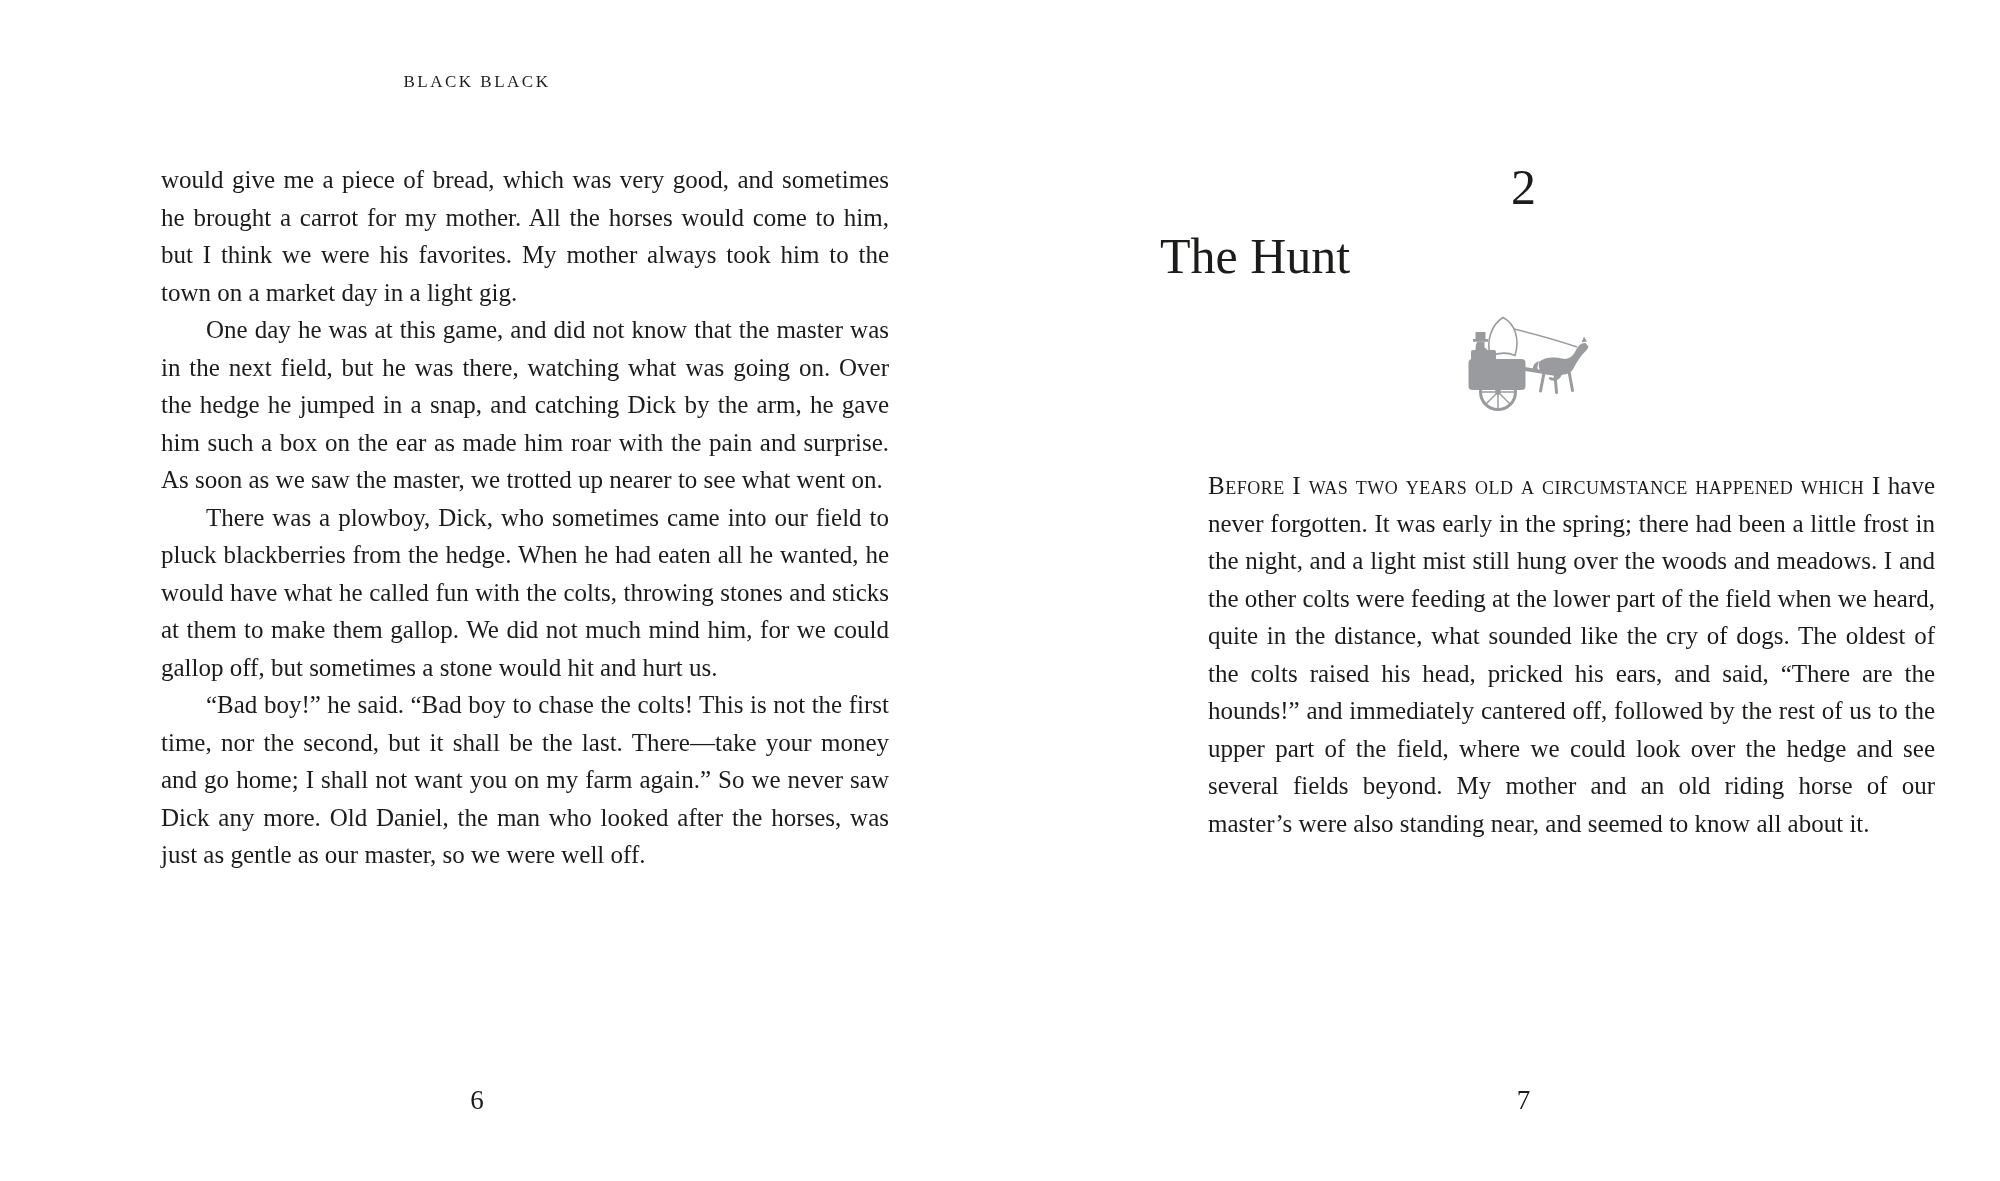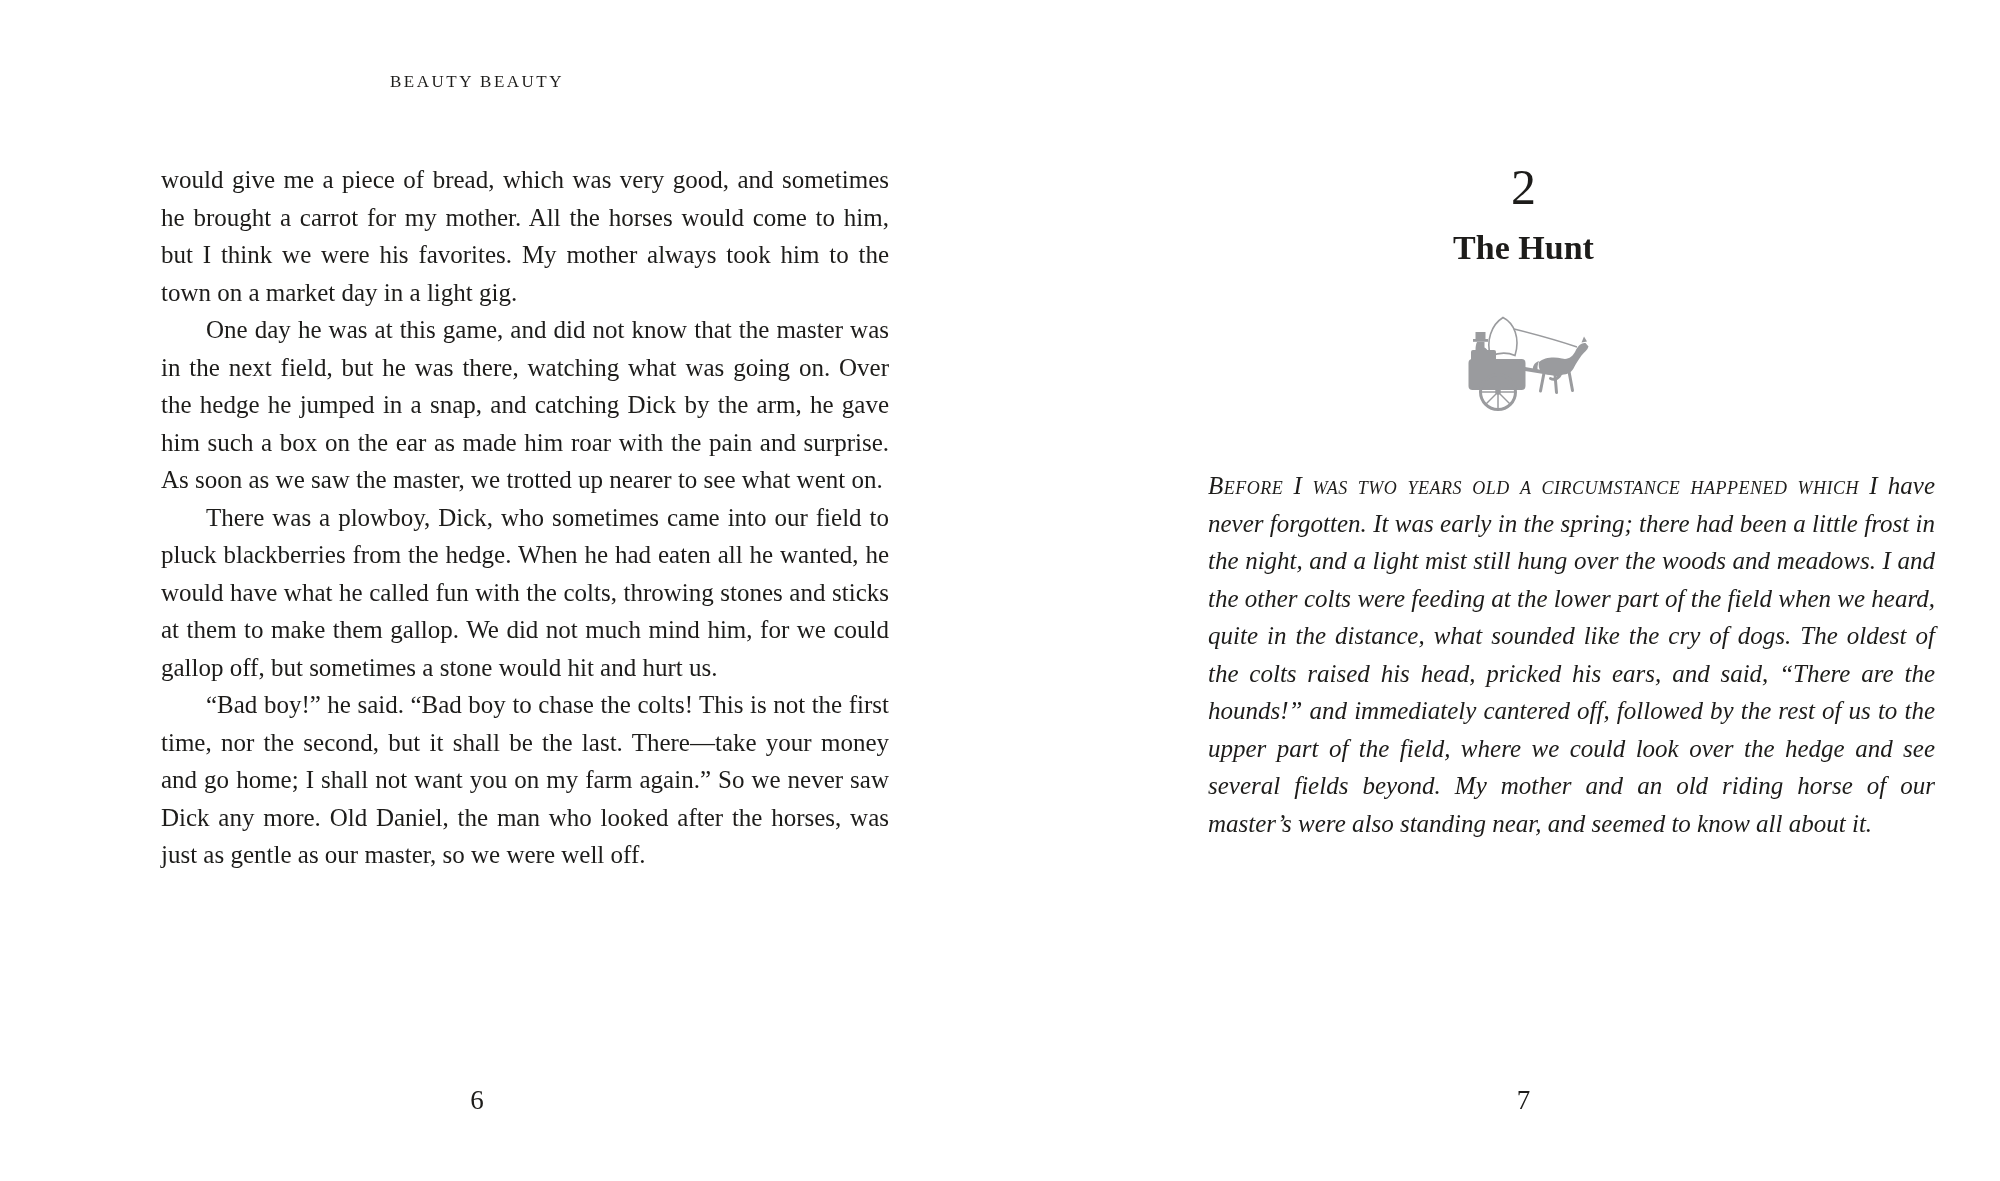--- a/index.html
+++ b/index.html
@@ -29,42 +29,41 @@
 
   .body-text {
     position: absolute; left: 0; width: 100%;
     font-size: 25px;
     line-height: 37.5px;
     text-align: justify;
     hyphens: none;
     margin-left: 48px;
   }
   .page-left  .body-text { top: 161px; }
-  .page-right .body-text { top: 467px; font-style: italic; }
+  .page-right .body-text { top: 467px; }
 
   .par { margin: 0; padding: 0; text-indent: 45px; }
   .par.no-indent { text-indent: 0; }
 
   .lead-in {
     font-variant: small-caps;
     letter-spacing: 0.5px;
   }
 
   .chapter-number {
     position: absolute; top: 162px; left: 0; width: 100%;
     text-align: center;
     font-size: 50px;
     line-height: 1;
   }
   .chapter-title {
     position: absolute; top: 231px; left: 0; width: 100%;
-    text-align: center;
-    font-size: 34px;
+    font-size: 50px;
     line-height: 1;
-    font-weight: bold;
+    font-weight: normal;
     margin: 0;
   }
   .illustration {
     position: absolute; top: 316px; left: 0; width: 100%;
     text-align: center;
     color: var(--illustration-color, #9a9b9e);
   }
   .illustration svg { display: inline-block; }
 
   .folio {
@@ -72,21 +71,21 @@
     text-align: center;
     font-size: 27px;
   }
 </style>
 </head>
 <body>
 
 <div class="spread">
 
   <section class="page page-left">
-    <header class="running-head">BEAUTY BEAUTY</header>
+    <header class="running-head">BLACK BLACK</header>
 
     <div class="body-text">
       <p class="par no-indent">would give me a piece of bread, which was very good, and sometimes he brought a carrot for my mother. All the horses would come to him, but I think we were his favorites. My mother always took him to the town on a market day in a light gig.</p>
       <p class="par">One day he was at this game, and did not know that the master was in the next field, but he was there, watching what was going on. Over the hedge he jumped in a snap, and catching Dick by the arm, he gave him such a box on the ear as made him roar with the pain and surprise. As soon as we saw the master, we trotted up nearer to see what went on.</p>
       <p class="par">There was a plowboy, Dick, who sometimes came into our field to pluck blackberries from the hedge. When he had eaten all he wanted, he would have what he called fun with the colts, throwing stones and sticks at them to make them gallop. We did not much mind him, for we could gallop off, but sometimes a stone would hit and hurt us.</p>
       <p class="par">“Bad boy!” he said. “Bad boy to chase the colts! This is not the first time, nor the second, but it shall be the last. There—take your money and go home; I shall not want you on my farm again.” So we never saw Dick any more. Old Daniel, the man who looked after the horses, was just as gentle as our master, so we were well off.</p>
     </div>
 
     <footer class="folio">6</footer>
   </section>

